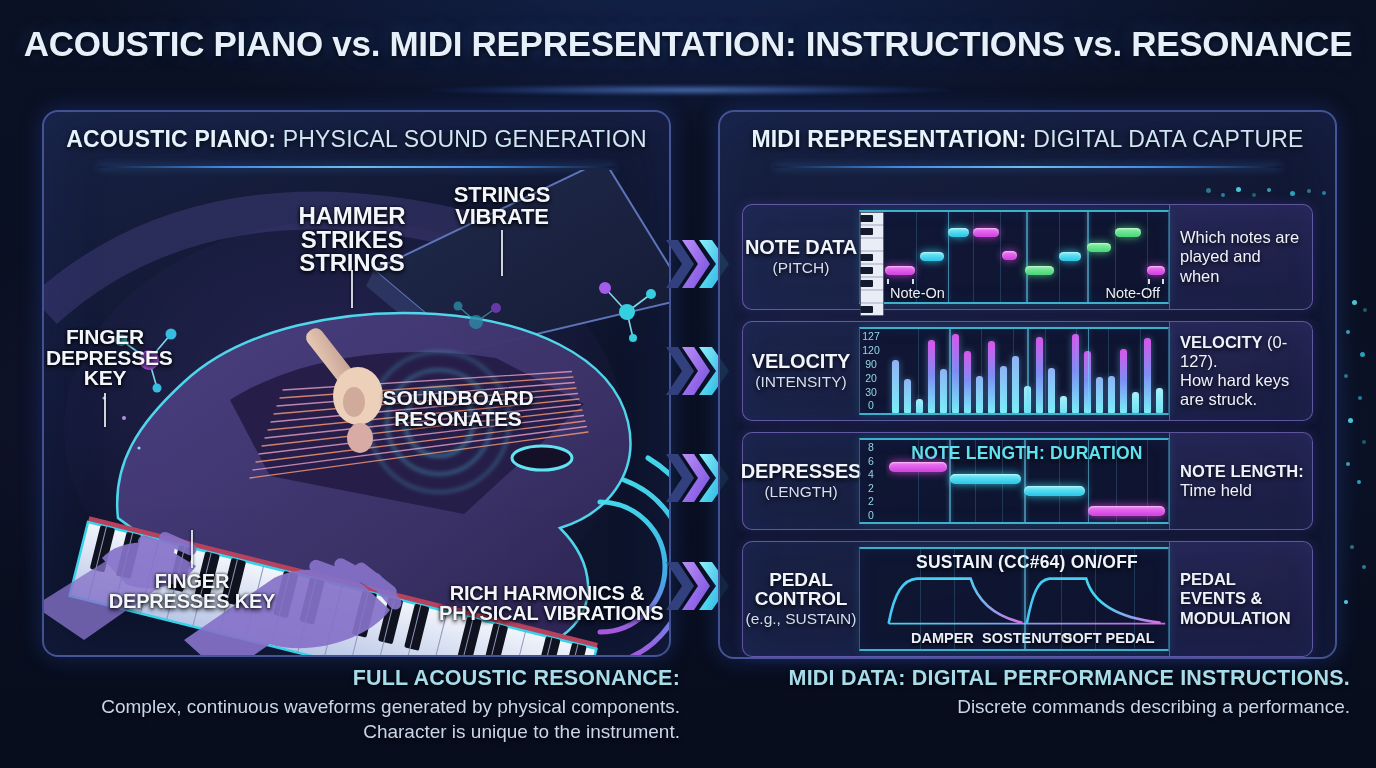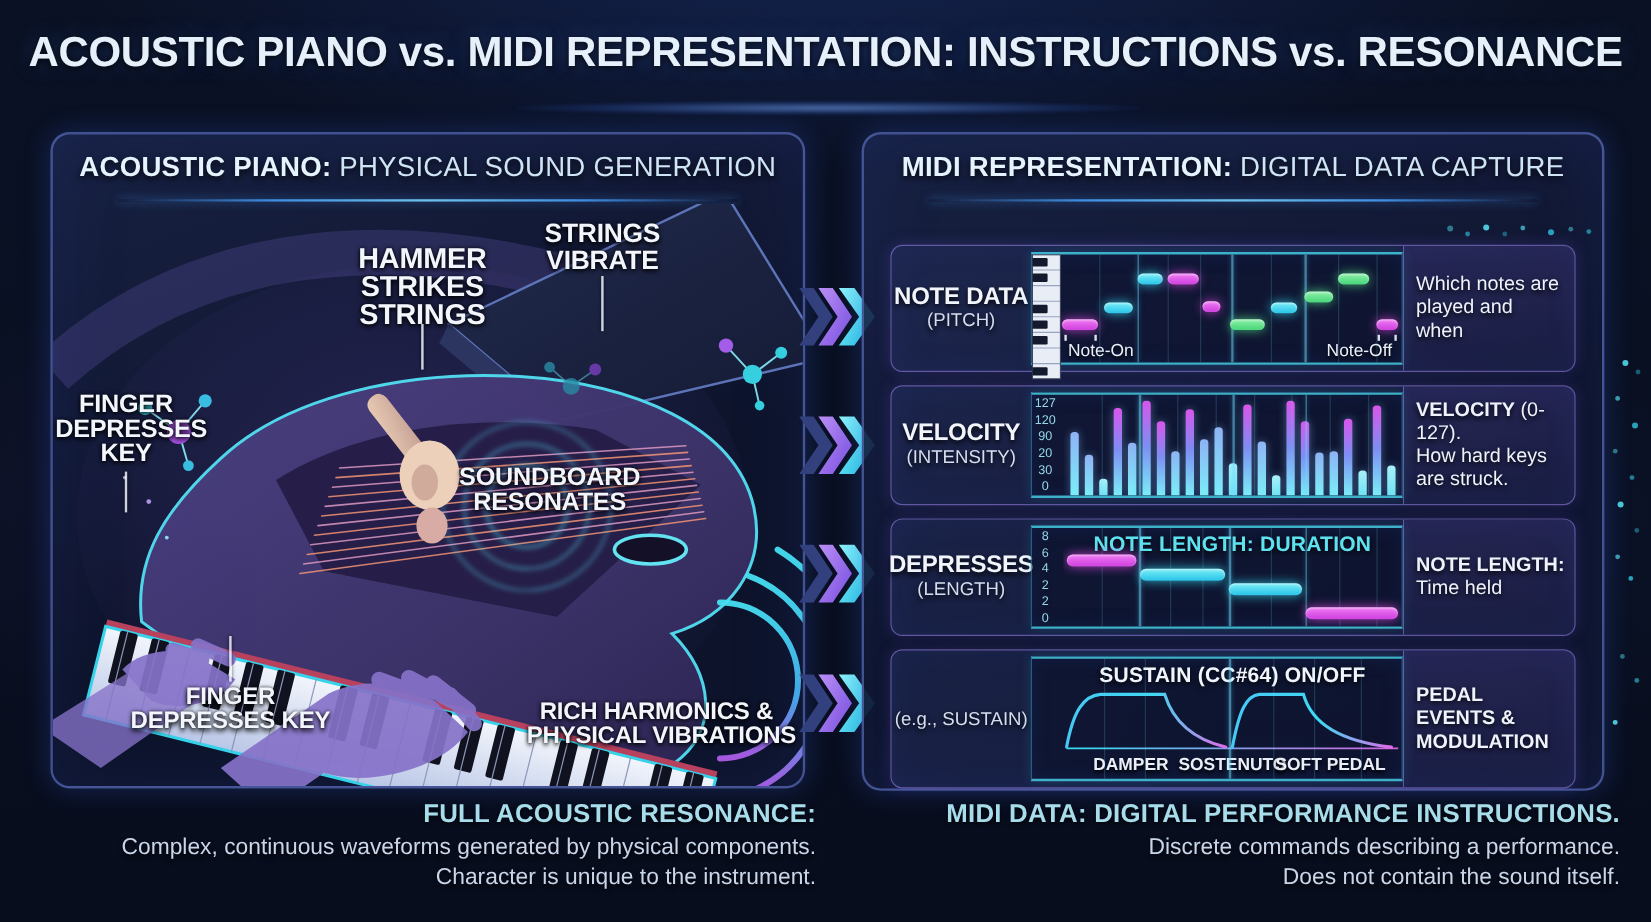--- a/index.html
+++ b/index.html
@@ -522,20 +522,21 @@
             </div>
         </div>
         <div class="mdesc">
           <span class="dline"><b>NOTE LENGTH:</b></span>
           <span class="dline">Time held</span>
         </div>
       </div>
 
       <div class="mrow" style="height:114px;">
         <div class="mlabel">
+          <div class="big" style="font-size:19px;">PEDAL CONTROL</div>
           <div class="sub">(e.g., SUSTAIN)</div>
         </div>
         <div class="mchart">
           <div class="axis"></div>
           <div class="plot" id="ped-plot">
             <div class="chart-title white">SUSTAIN (CC#64) ON/OFF</div>
             <svg class="pedal-svg" viewBox="0 0 100 56" preserveAspectRatio="none">
               <defs>
                 <linearGradient id="pg1" gradientUnits="userSpaceOnUse" x1="1" y1="0" x2="48" y2="0">
                   <stop offset="0%" stop-color="#46c8f5"></stop>
@@ -578,21 +579,20 @@
   </div>
 
   <div class="caption" style="left:30px;width:650px;">
     <div class="cap-title">FULL ACOUSTIC RESONANCE:</div>
     <div class="cap-line">Complex, continuous waveforms generated by physical components.</div>
     <div class="cap-line">Character is unique to the instrument.</div>
   </div>
   <div class="caption" style="left:700px;width:650px;">
     <div class="cap-title">MIDI DATA: DIGITAL PERFORMANCE INSTRUCTIONS.</div>
     <div class="cap-line">Discrete commands describing a performance.</div>
-    <div class="cap-line">Does not contain the sound itself.</div>
   </div>
 
   <div id="edge-dots">
       <div class="dot" style="left: 1206px; top: 188px; width: 5px; height: 5px; background: rgb(86, 228, 244); opacity: 0.45;"></div>
       <div class="dot" style="left: 1221px; top: 193px; width: 4px; height: 4px; background: rgb(47, 185, 212); opacity: 0.65;"></div>
       <div class="dot" style="left: 1236px; top: 187px; width: 5px; height: 5px; background: rgb(86, 228, 244); opacity: 0.85;"></div>
       <div class="dot" style="left: 1252px; top: 193px; width: 4px; height: 4px; background: rgb(47, 185, 212); opacity: 0.45;"></div>
       <div class="dot" style="left: 1267px; top: 188px; width: 4px; height: 4px; background: rgb(86, 228, 244); opacity: 0.65;"></div>
       <div class="dot" style="left: 1290px; top: 191px; width: 5px; height: 5px; background: rgb(47, 185, 212); opacity: 0.85;"></div>
       <div class="dot" style="left: 1307px; top: 189px; width: 4px; height: 4px; background: rgb(86, 228, 244); opacity: 0.45;"></div>

